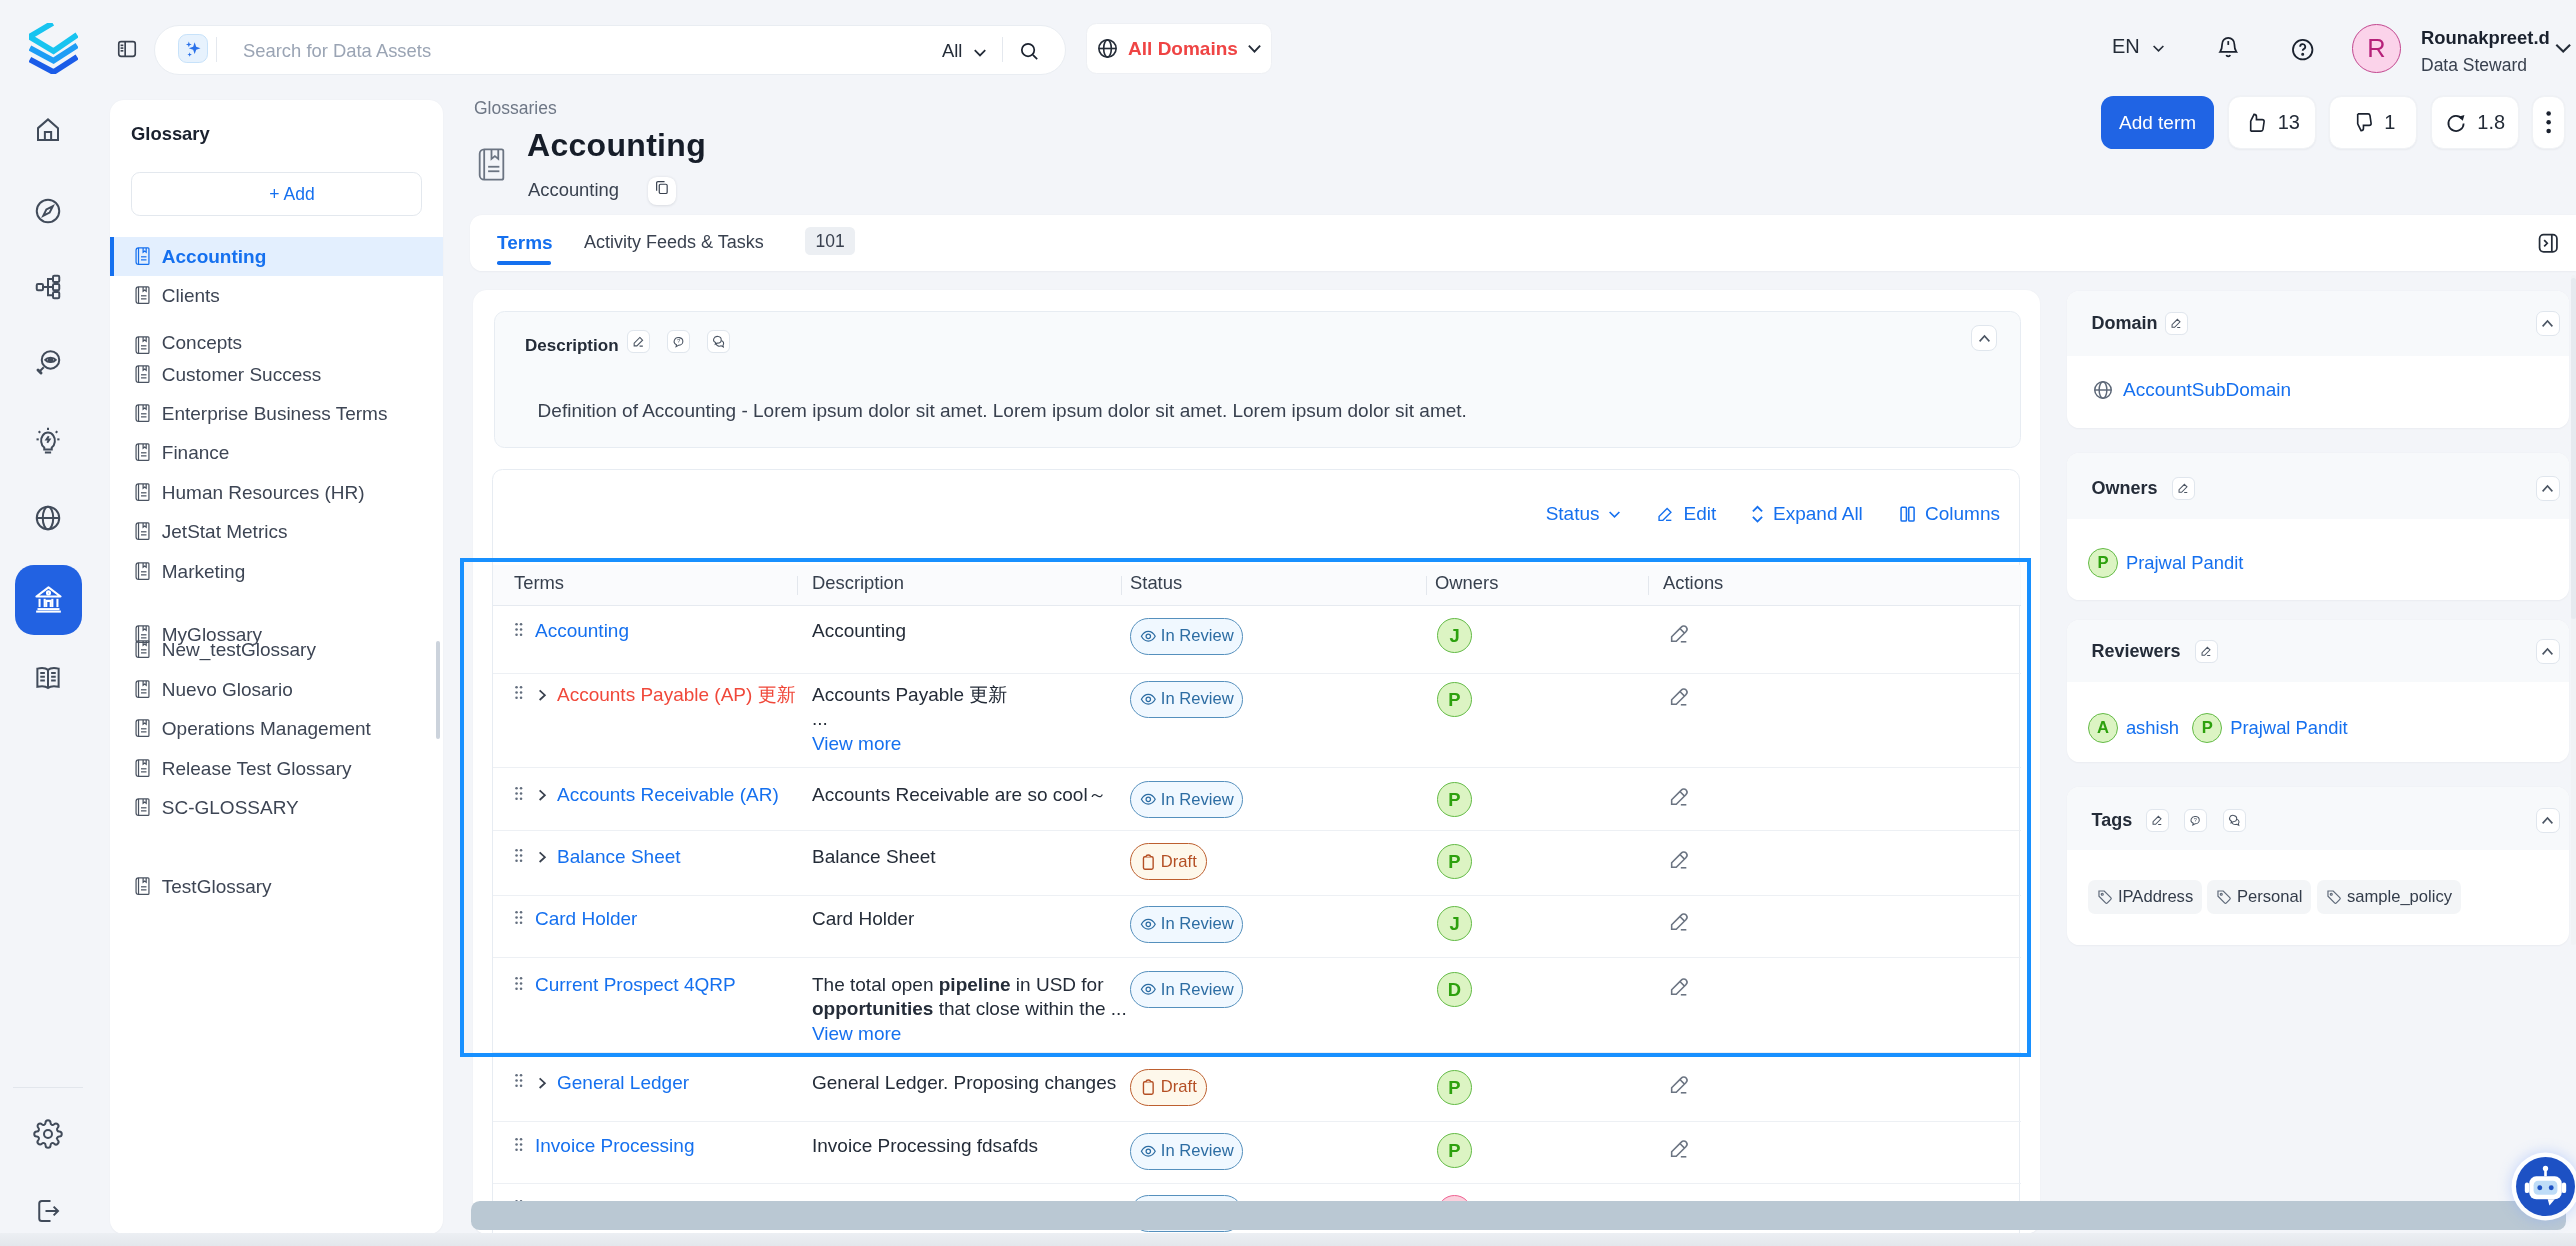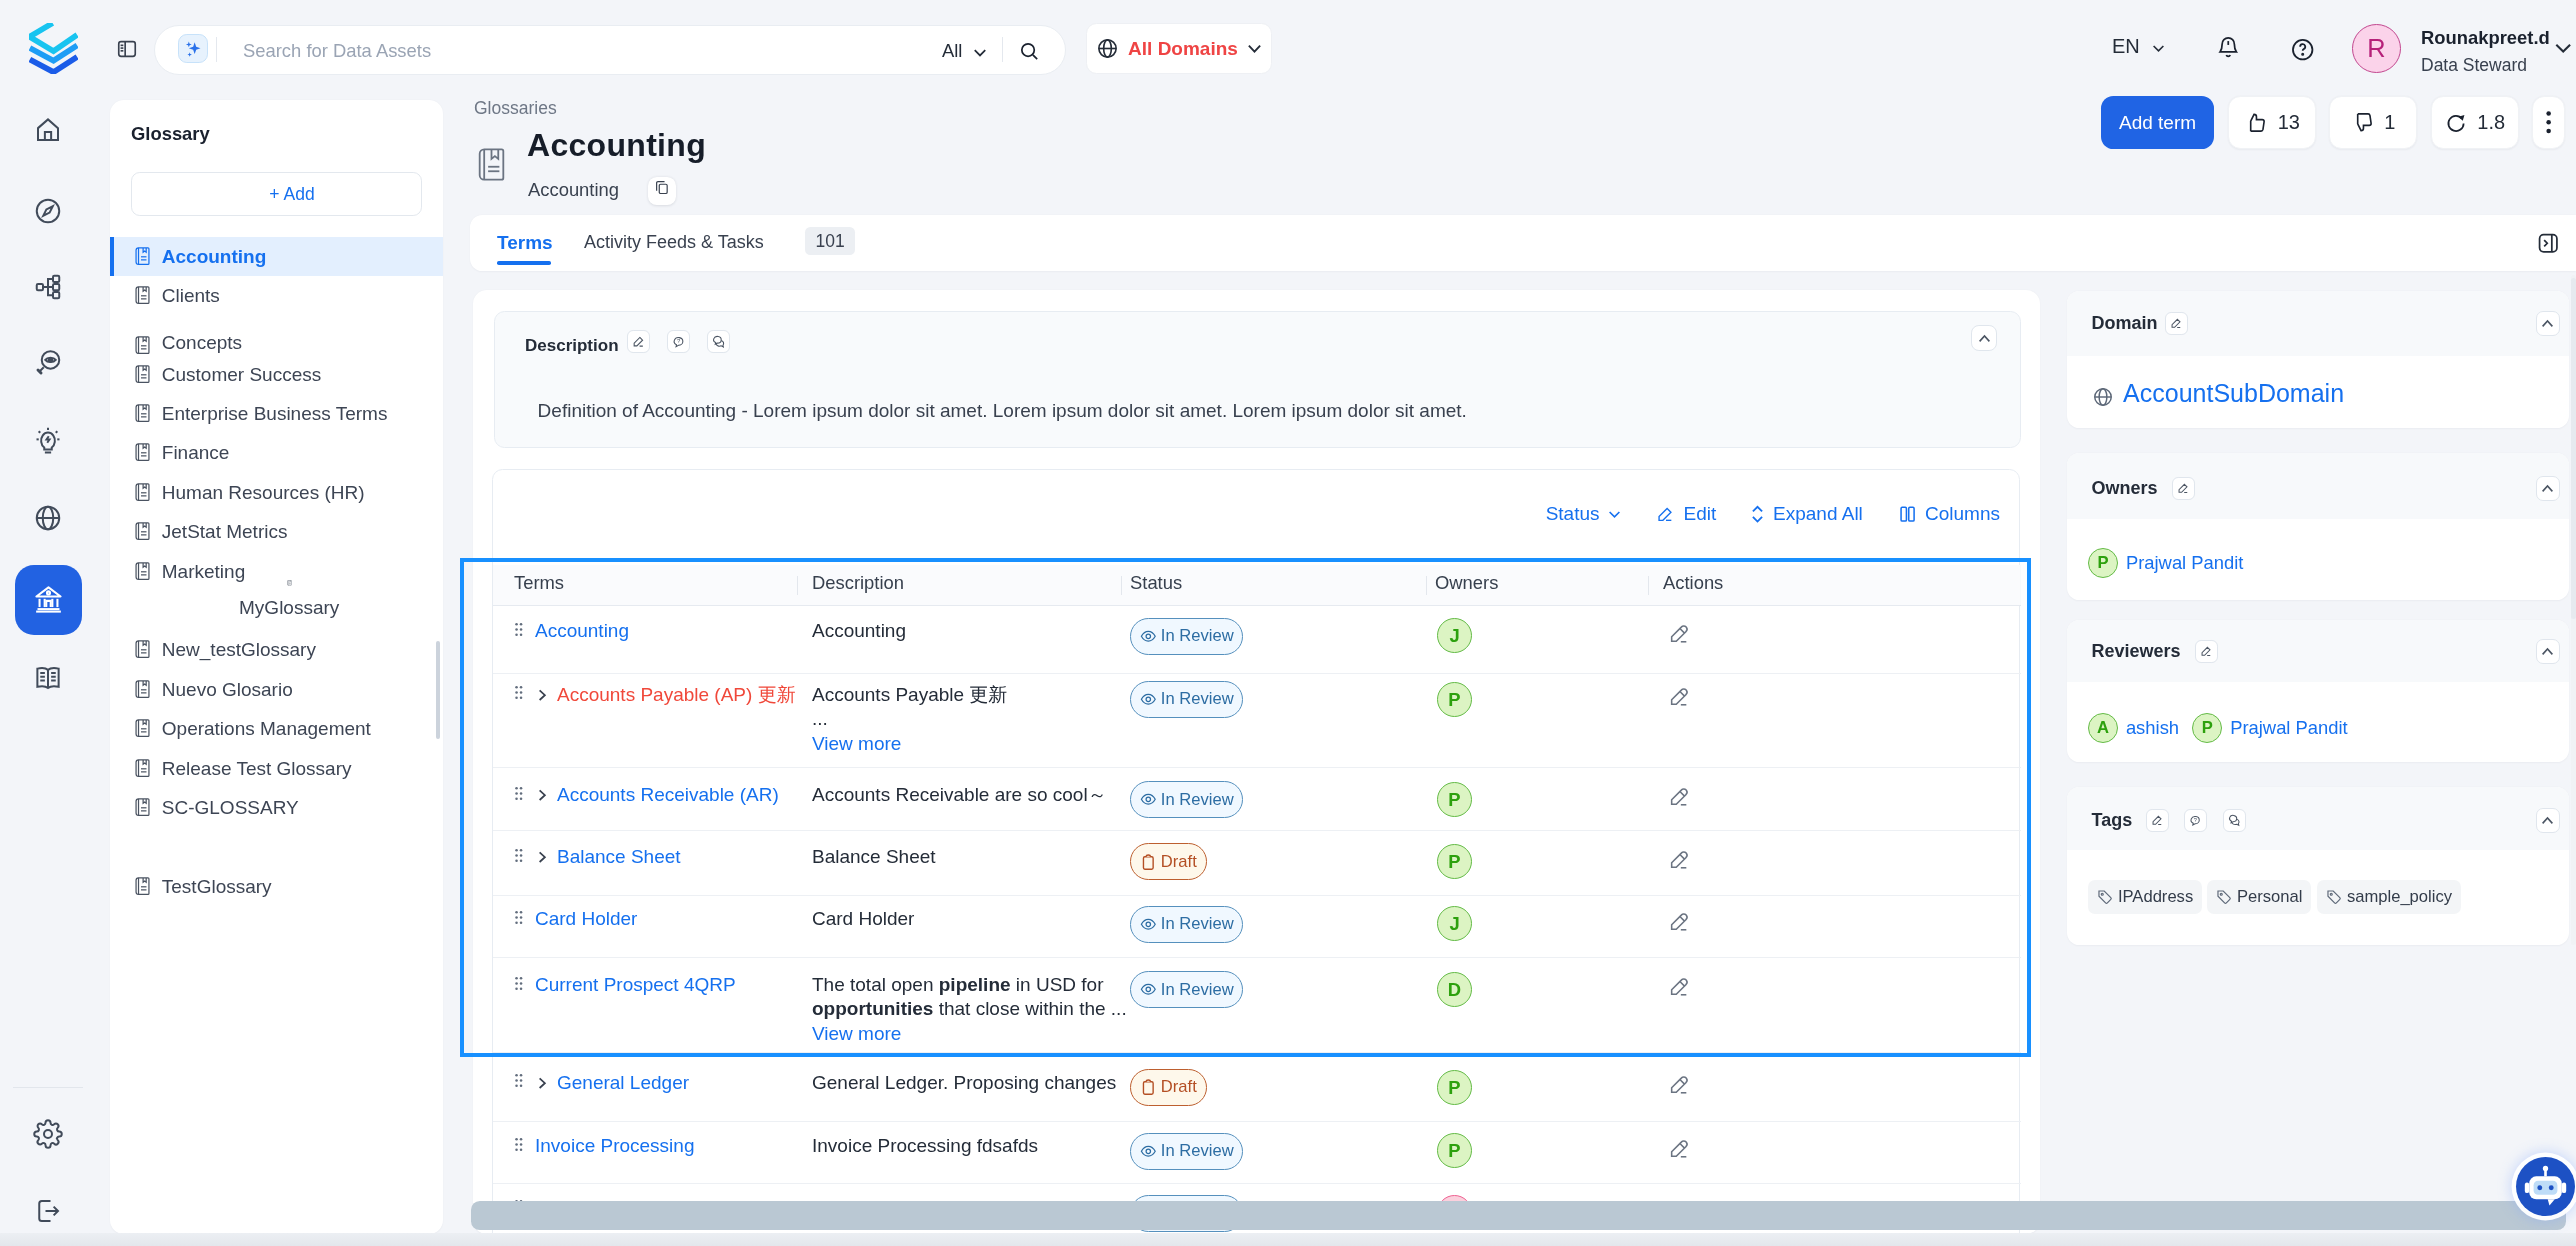--- a/index.html
+++ b/index.html
@@ -323,21 +323,21 @@
     <div class="gitem" style="top: 452px;">
       <svg width="15" height="18.4" viewBox="0 0 24 30" fill="none" stroke="#4a5361" stroke-width="2">
         <path d="M5.5 1.5 L21 1.5 C21.8 1.5 22.5 2.2 22.5 3 L22.5 27 C22.5 27.8 21.8 28.5 21 28.5 L5.5 28.5 C3.3 28.5 1.5 26.7 1.5 24.5 L1.5 5.5 C1.5 3.3 3.3 1.5 5.5 1.5 Z"></path>
         <path d="M5.5 1.5 L5.5 28.5"></path>
         <path d="M13 1.5 L13 8.5 L15.5 6.5 L18 8.5 L18 1.5"></path>
         <line x1="9.5" y1="16" x2="18.5" y2="16"></line>
         <line x1="9.5" y1="21" x2="18.5" y2="21"></line>
       </svg>
       <span>Marketing</span>
     </div>
-    <div class="gitem" style="top: 480px; flex-direction: column;">
+    <div class="gitem" style="top: 515px;">
       <svg width="15" height="18.4" viewBox="0 0 24 30" fill="none" stroke="#4a5361" stroke-width="2">
         <path d="M5.5 1.5 L21 1.5 C21.8 1.5 22.5 2.2 22.5 3 L22.5 27 C22.5 27.8 21.8 28.5 21 28.5 L5.5 28.5 C3.3 28.5 1.5 26.7 1.5 24.5 L1.5 5.5 C1.5 3.3 3.3 1.5 5.5 1.5 Z"></path>
         <path d="M5.5 1.5 L5.5 28.5"></path>
         <path d="M13 1.5 L13 8.5 L15.5 6.5 L18 8.5 L18 1.5"></path>
         <line x1="9.5" y1="16" x2="18.5" y2="16"></line>
         <line x1="9.5" y1="21" x2="18.5" y2="21"></line>
       </svg>
       <span>MyGlossary</span>
     </div>
     <div class="gitem" style="top: 530px;">
@@ -741,21 +741,21 @@
       <svg width="12.3" height="12.3" viewBox="0 0 24 24" fill="none" stroke="#4b5563" stroke-width="2">
         <path d="M14.5 4.5 L19.5 9.5 L9 20 L4 20 L4 15 Z"></path>
         <line x1="14" y1="20.5" x2="20" y2="20.5"></line>
       </svg>
     </div>
   <div class="collapse">
       <svg width="13" height="13" viewBox="0 0 16 10" fill="none" stroke="#4b5563" stroke-width="2">
         <path d="M2 8.5 L8 2 L14 8.5"></path>
       </svg>
     </div>
-  <div style="position:absolute;left:24.5px;top:88px;display:flex;align-items:flex-end;gap:9.6px;font-size:25px;color:#1570ef">
+  <div style="position:absolute;left:24.5px;top:88px;display:flex;align-items:flex-end;gap:9.6px;font-size:19px;color:#1570ef">
     <svg width="22" height="22" viewBox="0 0 24 24" fill="none" stroke="#5d6878" stroke-width="1.6">
         <circle cx="12" cy="12" r="9"></circle>
         <ellipse cx="12" cy="12" rx="4.2" ry="9"></ellipse>
         <line x1="3" y1="12" x2="21" y2="12"></line>
       </svg>
     AccountSubDomain
   </div>
 </div>
 <div class="scard" style="top:453px;height:147px">
   <div class="shdr" style="height:66px"></div>

